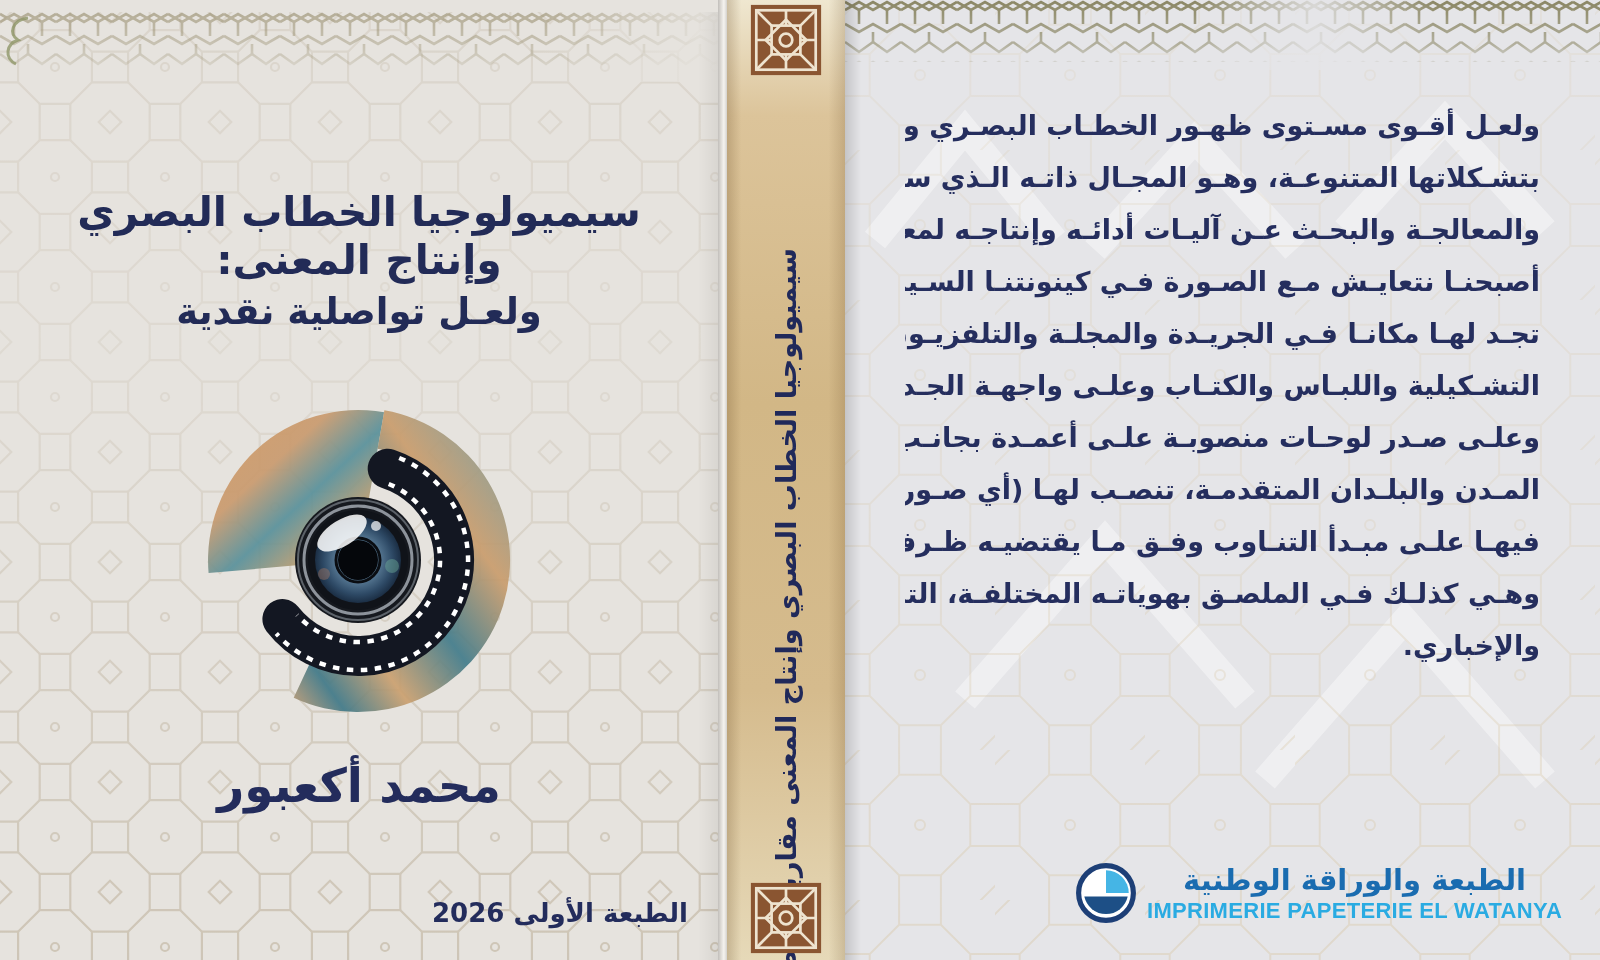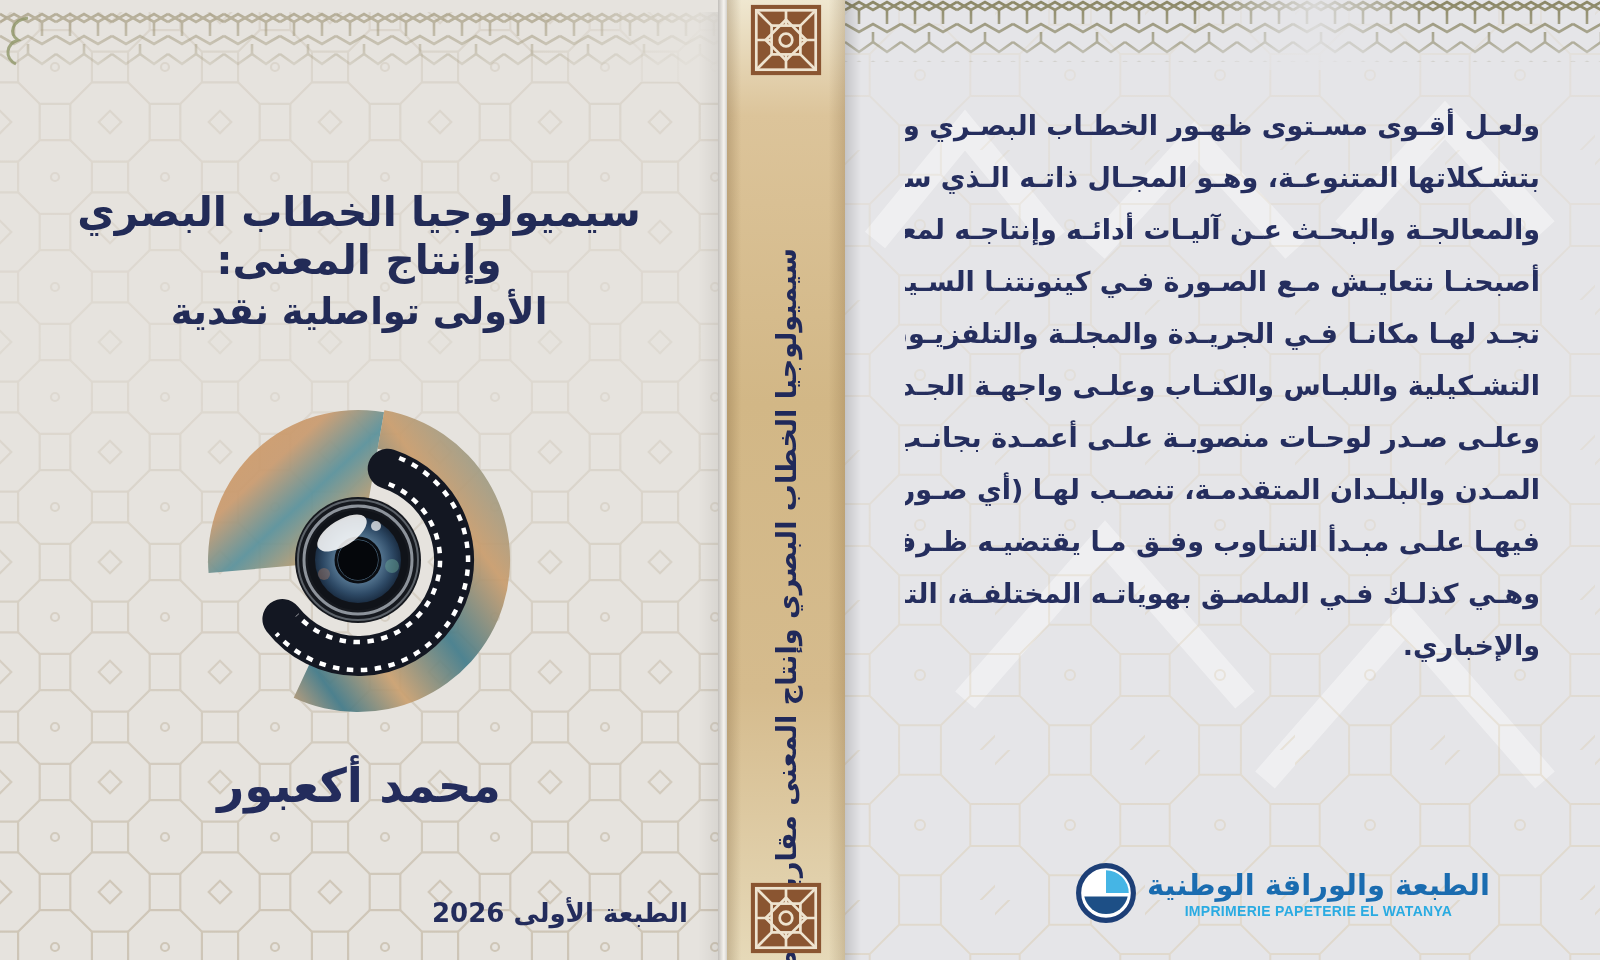--- a/index.html
+++ b/index.html
@@ -44,21 +44,21 @@
 
   
   .back{left:845px;width:755px;background:#e5e5e8;}
   .back-text{position:absolute;top:100px;left:60px;right:60px;direction:rtl;}
   .back-line{height:52px;line-height:52px;font-size:27px;font-weight:700;color:#252e5e;
     text-align:justify;text-align-last:justify;white-space:nowrap;overflow:hidden;}
   .back-line.last{text-align-last:right;}
   .publisher{position:absolute;left:230px;top:862px;display:flex;align-items:center;gap:10px;direction:ltr;}
   .pub-names{display:flex;flex-direction:column;align-items:center;gap:1px;}
   .pub-ar{font-size:29px;font-weight:700;color:#1a6cb0;direction:rtl;white-space:nowrap;}
-  .pub-la{font-family:"Liberation Sans",sans-serif;font-size:14px;font-weight:700;
+  .pub-la{font-family:"Liberation Sans",sans-serif;font-size:22px;font-weight:700;
     color:#2aabe2;letter-spacing:.3px;white-space:nowrap;}
 </style>
 </head>
 <body>
 
 <div class="book">
 
   <section class="front">
 
     <svg class="bgsvg" width="718" height="960">
@@ -108,21 +108,21 @@
       </defs>
       <rect width="718" height="960" fill="url(#geoF)" mask="url(#mGeoF)" opacity=".85"></rect>
       <g mask="url(#mBandF)">
         <rect width="718" height="60" fill="url(#bandpF)" opacity=".75"></rect>
       </g>
       <rect x="540" width="178" height="70" fill="url(#fadeToBgF)"></rect>
       <path d="M28,6 C12,8 8,22 18,28 C6,32 4,46 16,52" fill="none" stroke="#8f9668" stroke-width="3" opacity=".8"></path>
     </svg>
 
     <div class="front-title1">سيميولوجيا الخطاب البصري وإنتاج المعنى:</div>
-    <div class="front-title2">الأولى تواصلية نقدية</div>
+    <div class="front-title2">ولعـل تواصلية نقدية</div>
 
     <div class="logo-wrap">
       <svg viewBox="-160 -160 320 320" width="320" height="320">
         <defs>
           <linearGradient id="fanG" x1="0" y1="0" x2="1" y2="1">
             <stop offset="0" stop-color="#d29a62"></stop>
               <stop offset=".35" stop-color="#c99a6e"></stop>
             <stop offset=".55" stop-color="#58909a"></stop>
               <stop offset=".78" stop-color="#cf9f68"></stop>
             <stop offset="1" stop-color="#7fa3a4"></stop>

